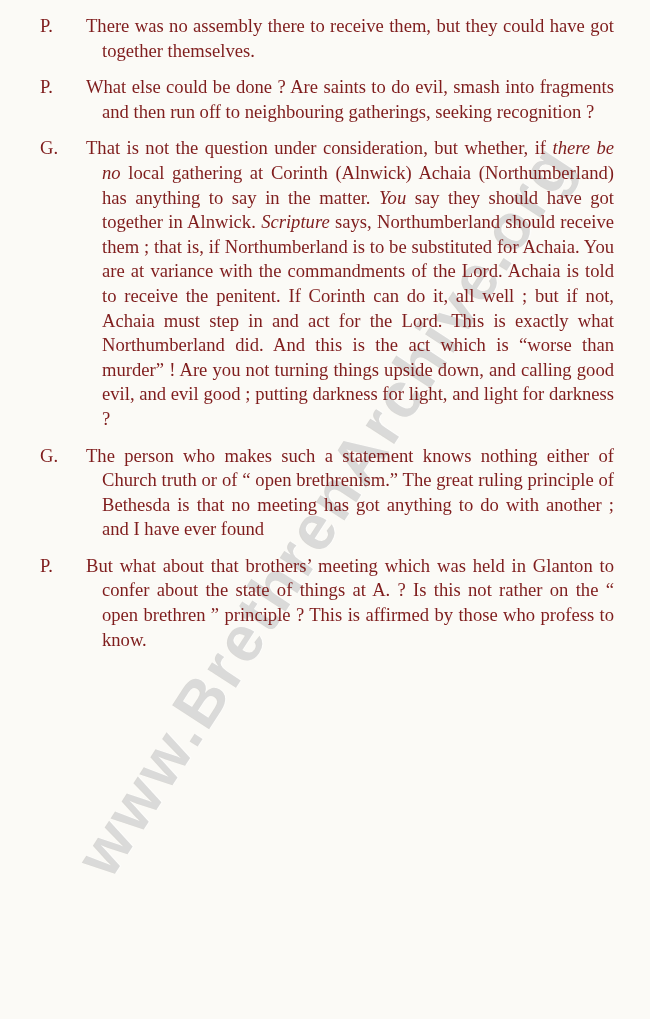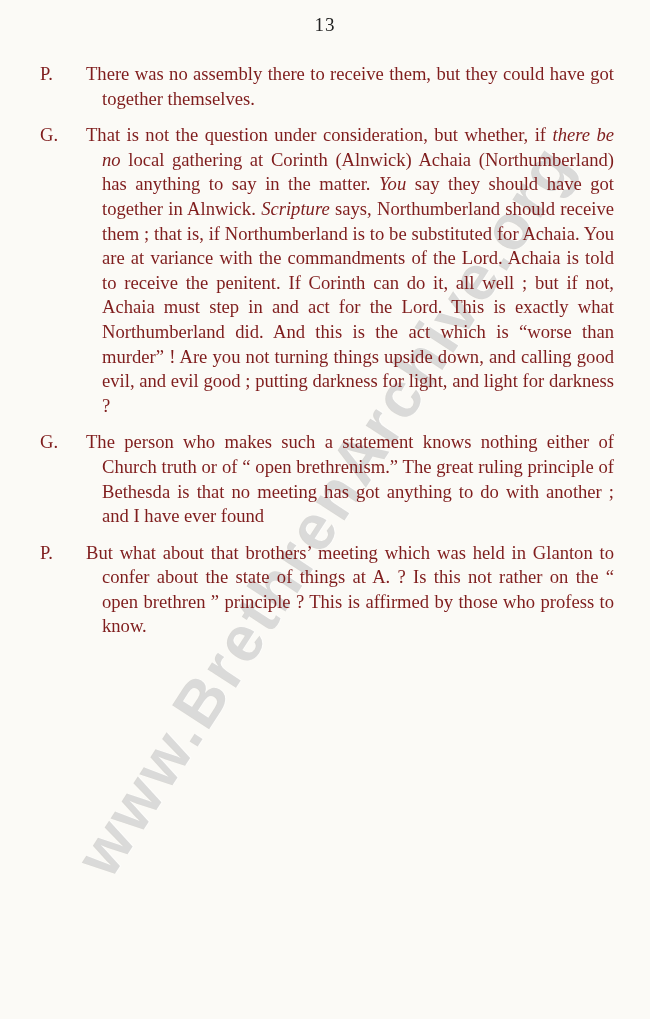--- a/index.html
+++ b/index.html
@@ -73,20 +73,20 @@
     white-space: nowrap;
   }
 </style>
 </head>
 <body>
 
 <div class="page">
   <div class="watermark">
     <span>www.BrethrenArchive.org</span>
   </div>
-  <div class="page-number">13</div>
   <div class="dialogue" id="paragraphs">
       <div class="para"><span class="speaker">P.</span><span>There was no assembly there to receive them, but they could have got together themselves.</span></div>
+      <div class="para"><span class="speaker">P.</span><span>What else could be done ?  Are saints to do evil, smash into fragments and then run off to neighbouring gatherings, seeking recognition ?</span></div>
       <div class="para"><span class="speaker">G.</span><span>That is not the question under consideration, but whether, if </span><span class="it">there be no</span><span> local gathering at Corinth (Alnwick) Achaia (Northumberland) has anything to say in the matter.  </span><span class="it">You</span><span> say they should have got together in Alnwick.  </span><span class="it">Scripture</span><span> says, Northumberland should receive them ; that is, if Northumberland is to be substituted for Achaia.  You are at variance with the commandments of the Lord.  Achaia is told to receive the penitent.  If Corinth can do it, all well ; but if not, Achaia must step in and act for the Lord.  This is exactly what Northumberland did.  And this is the act which is “worse than murder” !  Are you not turning things upside down, and calling good evil, and evil good ; putting darkness for light, and light for darkness ?</span></div>
       <div class="para"><span class="speaker">G.</span><span>The person who makes such a statement knows nothing either of Church truth or of “ open brethrenism.”  The great ruling principle of Bethesda is that no meeting has got anything to do with another ;  and I have ever found</span></div>
       <div class="para"><span class="speaker">P.</span><span>But what about that brothers’ meeting which was held in Glanton to confer about the state of things at A. ?  Is this not rather on the “ open brethren ” principle ?  This is affirmed by those who profess to know.</span></div>
     </div>
 </div>
 
 </body></html>

